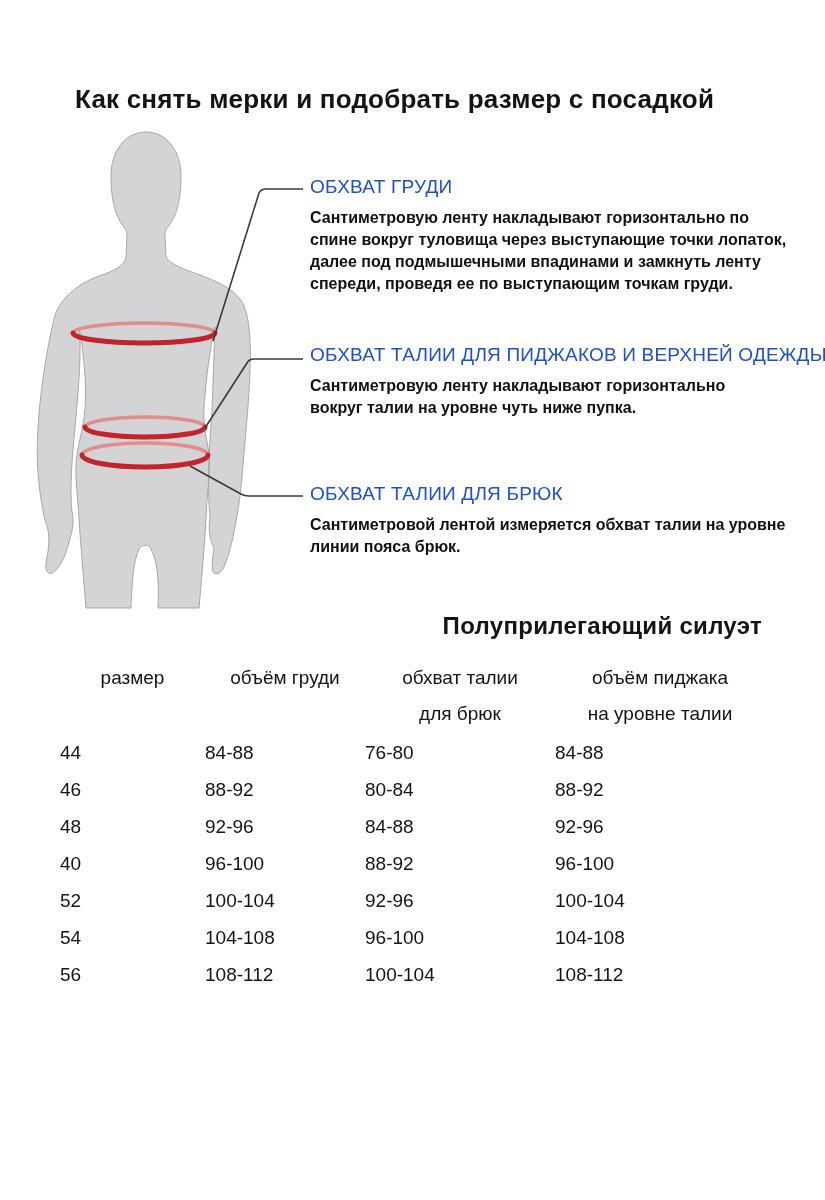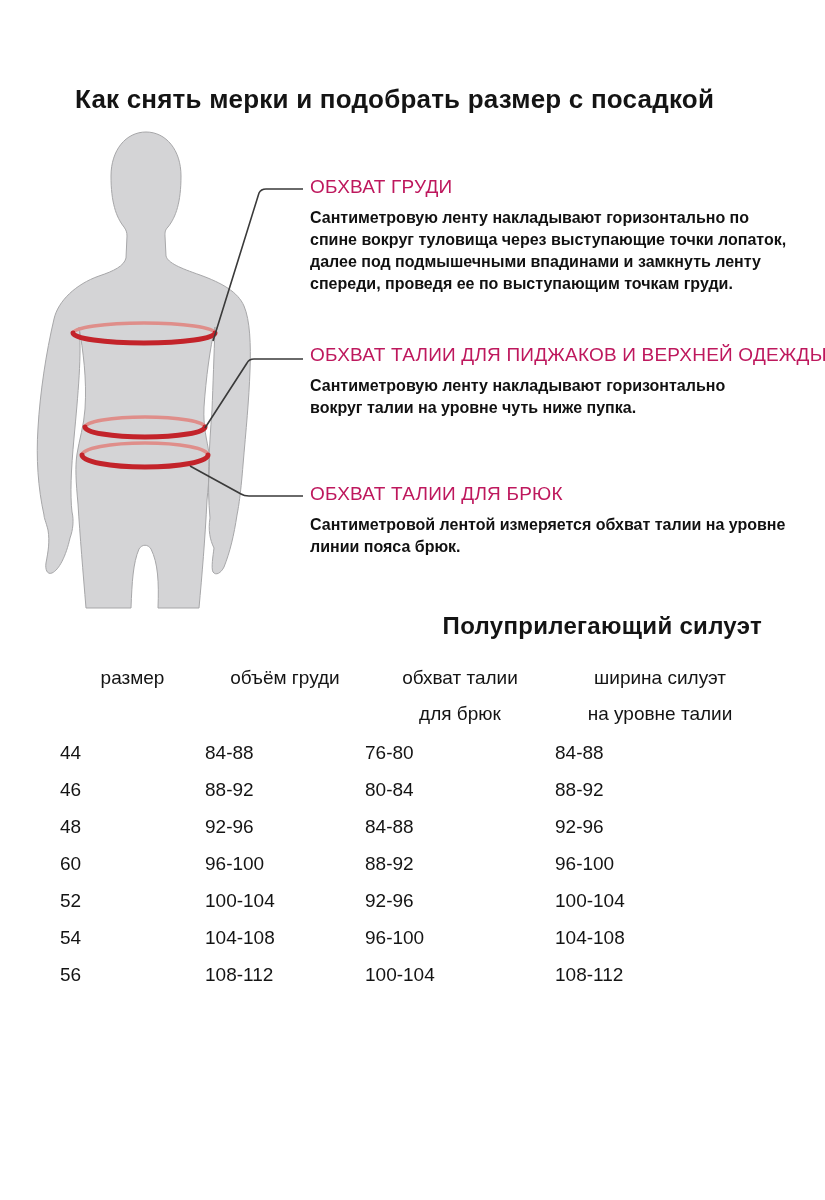--- a/index.html
+++ b/index.html
@@ -16,21 +16,21 @@
     font-size:26px;font-weight:700;white-space:nowrap;
     letter-spacing:0.2px;
   }
   .figure-svg{position:absolute;left:0;top:120px;}
   .measure-section{position:absolute;left:310px;width:505px;}
   .sec-chest{top:176px;}
   .sec-waist-jacket{top:344px;}
   .sec-waist-trousers{top:483px;}
   .measure-heading{
     font-size:19px;font-weight:400;letter-spacing:0.2px;
-    white-space:nowrap;color:#be185d;
+    white-space:nowrap;color:#1d4ed8;
   }
   .measure-desc{
     margin-top:9px;
     font-size:16px;line-height:22px;font-weight:700;
     white-space:pre-line;color:#111;
   }
   .table-heading{
     position:absolute;left:0;top:612px;width:762px;
     text-align:right;font-size:24px;font-weight:700;
     letter-spacing:0.3px;
@@ -118,21 +118,21 @@
         <col class="c2">
         <col class="c3">
         <col class="c4">
       </colgroup>
     <thead>
       <tr>
         <th>размер</th>
         <th>объём груди</th>
         <th>обхват талии
 для брюк</th>
-        <th>ширина силуэт
+        <th>объём пиджака
 на уровне талии</th>
       </tr>
     </thead>
     <tbody>
       <tr>
         <td>44</td>
         <td>84-88</td>
         <td>76-80</td>
         <td>84-88</td>
       </tr>
@@ -142,21 +142,21 @@
         <td>80-84</td>
         <td>88-92</td>
       </tr>
       <tr>
         <td>48</td>
         <td>92-96</td>
         <td>84-88</td>
         <td>92-96</td>
       </tr>
       <tr>
-        <td>60</td>
+        <td>40</td>
         <td>96-100</td>
         <td>88-92</td>
         <td>96-100</td>
       </tr>
       <tr>
         <td>52</td>
         <td>100-104</td>
         <td>92-96</td>
         <td>100-104</td>
       </tr>

